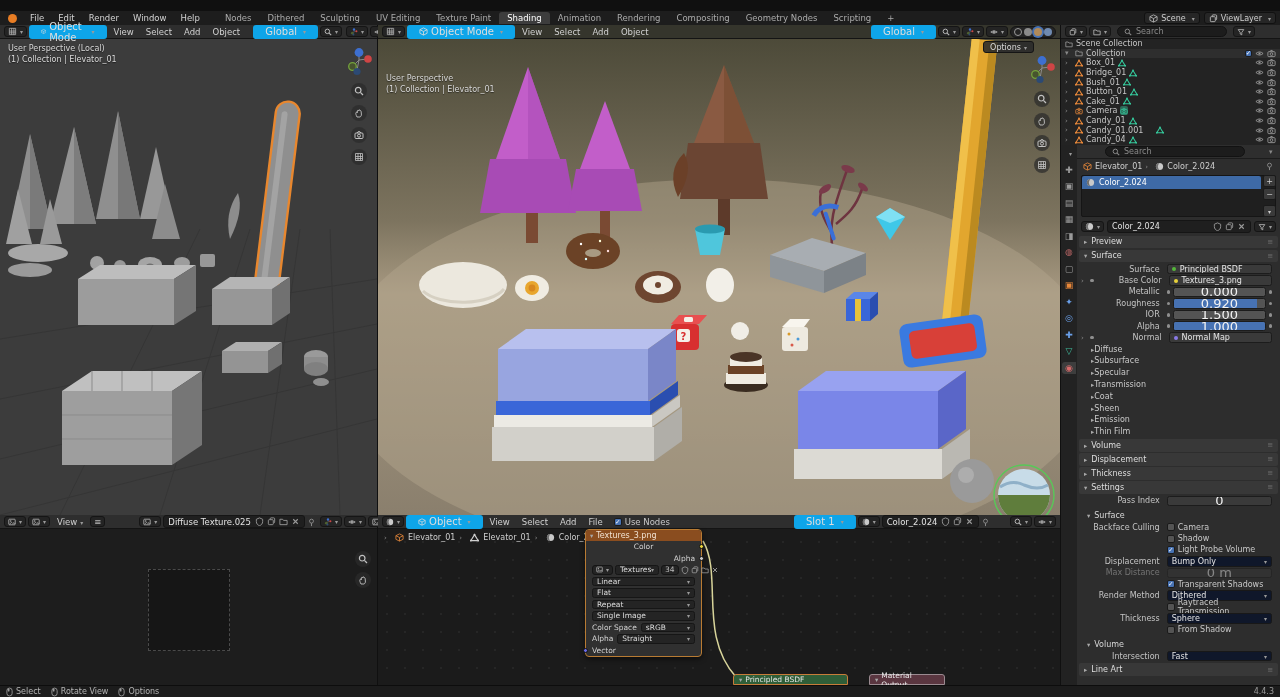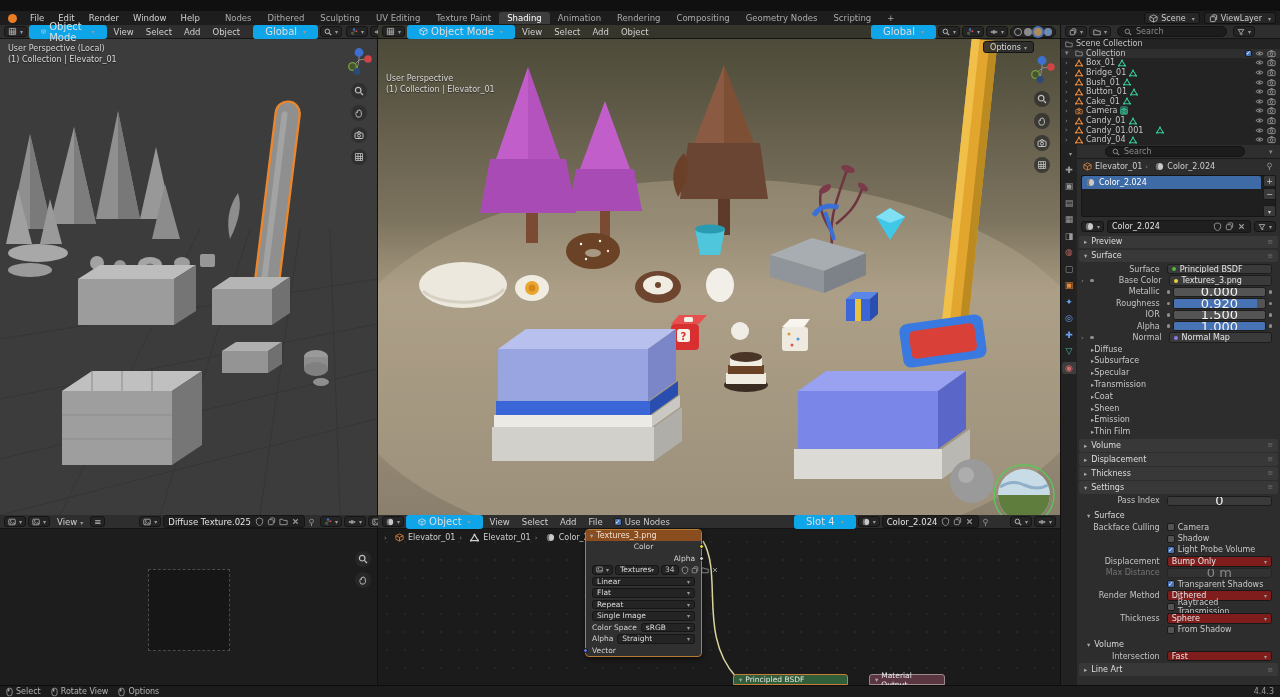--- a/index.html
+++ b/index.html
@@ -69,21 +69,21 @@
 .chev-d::before{content:"▾";font-size:6.5px;color:#a8a8a8}
 .p-row{height:11.4px;display:flex;align-items:center;padding-right:8px}
 .p-lbl{width:46%;text-align:right;padding-right:7px;color:#c4c4c4;white-space:nowrap}
 .p-wid{flex:1;display:flex;align-items:center;gap:3px;min-width:0}
 .wbtn{flex:1;display:flex;align-items:center;gap:4px;background:#3a3a3a;border:1px solid #1c1c1c;border-radius:2.5px;height:10.5px;padding:0 4px;color:#e6e6e6;white-space:nowrap;overflow:hidden}
 .dot{width:4px;height:4px;border-radius:50%;flex:none}
 .adot{width:3.5px;height:3.5px;border-radius:50%;background:#8f8f8f;flex:none}
 .slider{flex:1;position:relative;height:10.5px;background:#545454;border-radius:2.5px;overflow:hidden;border:1px solid #1c1c1c}
 .slider .fill{position:absolute;left:0;top:0;bottom:0;background:#4772b3}
 .slider .txt{position:absolute;inset:0;display:flex;align-items:center;justify-content:center;color:#f2f2f2;font-size:13px}
-.combo{flex:1;display:flex;align-items:center;background:#7f1d1d;border:1px solid #181818;border-radius:2.5px;height:10.5px;padding:0 4px;color:#e2e2e2}
+.combo{flex:1;display:flex;align-items:center;background:#0f172a;border:1px solid #181818;border-radius:2.5px;height:10.5px;padding:0 4px;color:#e2e2e2}
 .combo::after{content:"▾";margin-left:auto;font-size:6px;color:#9a9a9a}
 .cbx{width:8px;height:8px;border:1px solid #1a1a1a;border-radius:2px;background:#545454;flex:none;display:flex;align-items:center;justify-content:center;color:#fff;font-size:6.5px}
 .cbx.on{background:#4772b3}
 .sub-row{height:11.8px;display:flex;align-items:center;padding-left:14px;color:#c9c9c9}
 .subhead{height:12px;display:flex;align-items:center;gap:4px;padding-left:10px;color:#d8d8d8;margin-top:3px}
 
 #imged{position:absolute;left:0;top:515px;width:377px;height:170px;background:#1d1d1d}
 #imged .toolrow{position:absolute;left:0;top:14px;right:0;height:15px;background:#262626;display:flex;align-items:center;padding:0 4px;gap:5px;border-bottom:1px solid #141414}
 .sample-pill{display:flex;align-items:center;background:#3a3a3a;border:1px solid #1a1a1a;border-radius:7px;height:11px;padding:0 8px;gap:14px;font-size:8px;color:#ddd}
 .img-canvas{position:absolute;left:148px;top:54px;width:82px;height:82px;background:#161616;border:1px dashed #4a4a4a}
@@ -1156,21 +1156,21 @@
     <span class="hmenu">View</span>
     <span class="hmenu">Select</span>
     <span class="hmenu">Add</span>
     <span class="hmenu">File</span>
     <span style="display:flex;align-items:center;gap:3px;margin-left:4px">
       <span class="cbx on">✓</span>
           <span>Use Nodes</span>
     </span>
     <span style="margin-left:120px"></span>
     <span class="mode-pill dd">
-          <span>Slot 4</span>
+          <span>Slot 1</span>
         </span>
     <span class="icon-pill dd">
           <svg class="ic" width="8" height="8">
             <use href="#i-sphere"></use>
           </svg>
         </span>
     <span class="db-name" style="flex:none;min-width:88px">
       <span>Color_2.024</span>
       <span style="margin-left:auto;display:flex;gap:3px;color:#9a9a9a">
         <svg class="ic" width="9" height="9">

